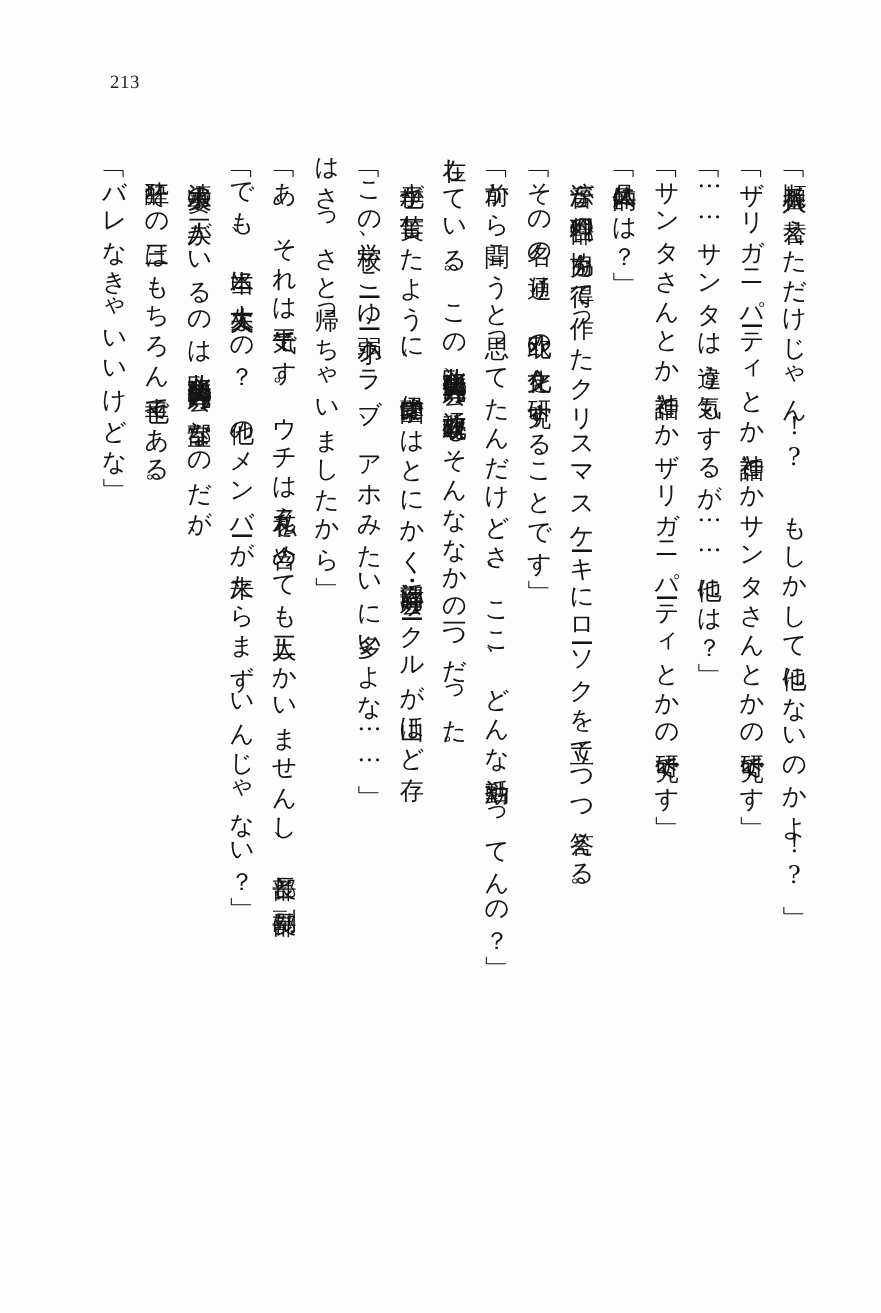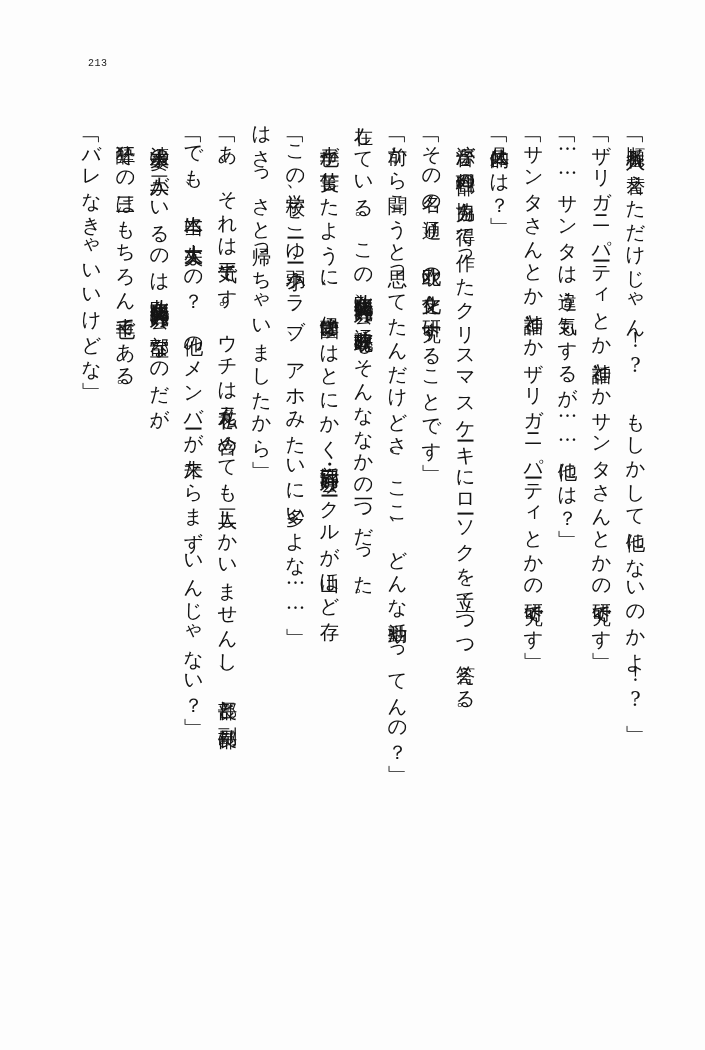--- a/index.html
+++ b/index.html
@@ -22,23 +22,23 @@
     left: 0;
     width: 705px;
     height: 1050px;
     background: #fdfdfd;
   }
 
   .page-number {
     position: absolute;
     top: 58px;
     left: 88px;
-    font-size: 10px;
+    font-size: 15px;
     letter-spacing: 0.5px;
-    font-family: Liberation Mono, monospace;
+    font-family: Liberation Serif, serif;
     color: #1a1a1a;
   }
 
   
   .text-body {
     position: absolute;
     top: 112px;
     right: 60px;
     height: 830px;
     display: flex;

